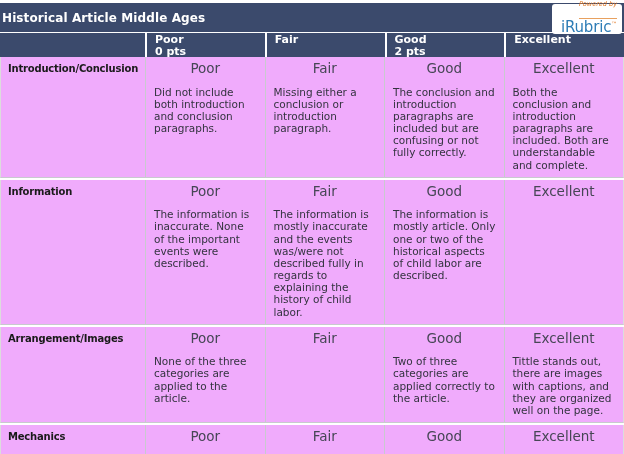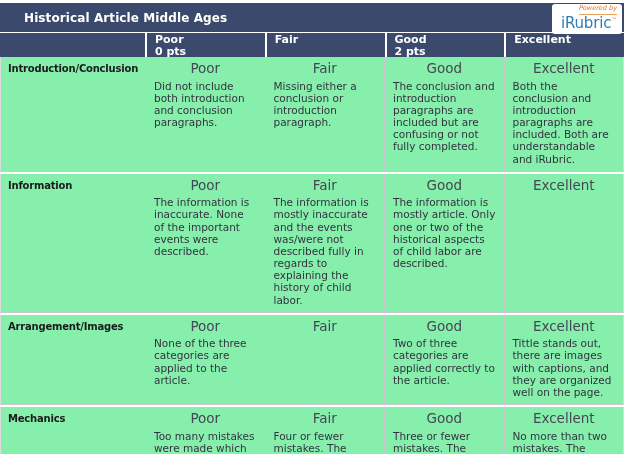--- a/index.html
+++ b/index.html
@@ -13,21 +13,21 @@
     position: relative;
     height: 29px;
     background: #3b4a6c;
     display: flex;
     align-items: center;
   }
   .title-bar .rubric-title {
     color: #ffffff;
     font-size: 12px;
     font-weight: bold;
-    padding-left: 24px;
+    padding-left: 2px;
     letter-spacing: 0.1px;
   }
   .logo-box {
     position: absolute;
     top: 1px;
     right: 2px;
     width: 70px;
     height: 30px;
     background: #ffffff;
     border-radius: 3px;
@@ -37,21 +37,21 @@
     align-items: flex-end;
     justify-content: center;
     cursor: pointer;
   }
   .powered-by {
     font-size: 6.5px;
     font-style: italic;
     color: #e0751f;
     line-height: 1.1;
     border-bottom: 1px solid #e8a15f;
-    padding-bottom: 2px;
+    padding-bottom: 10px;
   }
   .brand-text {
     font-size: 15px;
     color: #2e7db6;
     line-height: 1.15;
     letter-spacing: -0.2px;
   }
   .brand-tm {
     font-size: 6px;
     color: #e0751f;
@@ -70,21 +70,21 @@
     height: 24px;
     overflow: hidden;
   }
   .col-header.criteria-head { width: 145px; flex: none; }
   .col-header.grade-head { flex: 1; margin-left: 2px; }
 
   
   .rubric-body { }
   .rubric-row {
     display: flex;
-    background: #86efac;
+    background: #f0abfc;
     border-left: 1px solid #dcdcdc;
     border-right: 1px solid #dcdcdc;
     border-bottom: 1px solid #c9c9cf;
     margin-bottom: 2px;
   }
   .crit-cell {
     width: 144px;
     flex: none;
     padding: 6px 2px 0 7px;
     font-size: 10px;
@@ -99,21 +99,21 @@
     overflow: hidden;
   }
   .grade-title {
     margin-top: 4px;
     text-align: center;
     font-size: 13.5px;
     color: #464655;
     line-height: 1.15;
   }
   .grade-desc {
-    margin-top: 3px;
+    margin-top: 9px;
     font-size: 10.5px;
     color: #33333f;
     line-height: 1.16;
   }
   .r0 { min-height: 100px; }
   .r1 { min-height: 107px; }
   .r2 { min-height: 89px; }
   .r3 { min-height: 89px; }
 </style>
 </head>
@@ -155,25 +155,25 @@
       <div class="grade-cell">
         <div class="grade-title">Poor</div>
         <div class="grade-desc">Did not include both introduction and conclusion paragraphs.</div>
       </div>
       <div class="grade-cell">
         <div class="grade-title">Fair</div>
         <div class="grade-desc">Missing either a conclusion or introduction paragraph.</div>
       </div>
       <div class="grade-cell">
         <div class="grade-title">Good</div>
-        <div class="grade-desc">The conclusion and introduction paragraphs are included but are confusing or not fully completed.</div>
-      </div>
-      <div class="grade-cell">
-        <div class="grade-title">Excellent</div>
-        <div class="grade-desc">Both the conclusion and introduction paragraphs are included. Both are understandable and iRubric.</div>
+        <div class="grade-desc">The conclusion and introduction paragraphs are included but are confusing or not fully correctly.</div>
+      </div>
+      <div class="grade-cell">
+        <div class="grade-title">Excellent</div>
+        <div class="grade-desc">Both the conclusion and introduction paragraphs are included. Both are understandable and complete.</div>
       </div>
     </div>
 
     <div class="rubric-row r1">
       <div class="crit-cell">Information</div>
       <div class="grade-cell">
         <div class="grade-title">Poor</div>
         <div class="grade-desc">The information is inaccurate. None of the important events were described.</div>
       </div>
       <div class="grade-cell">

